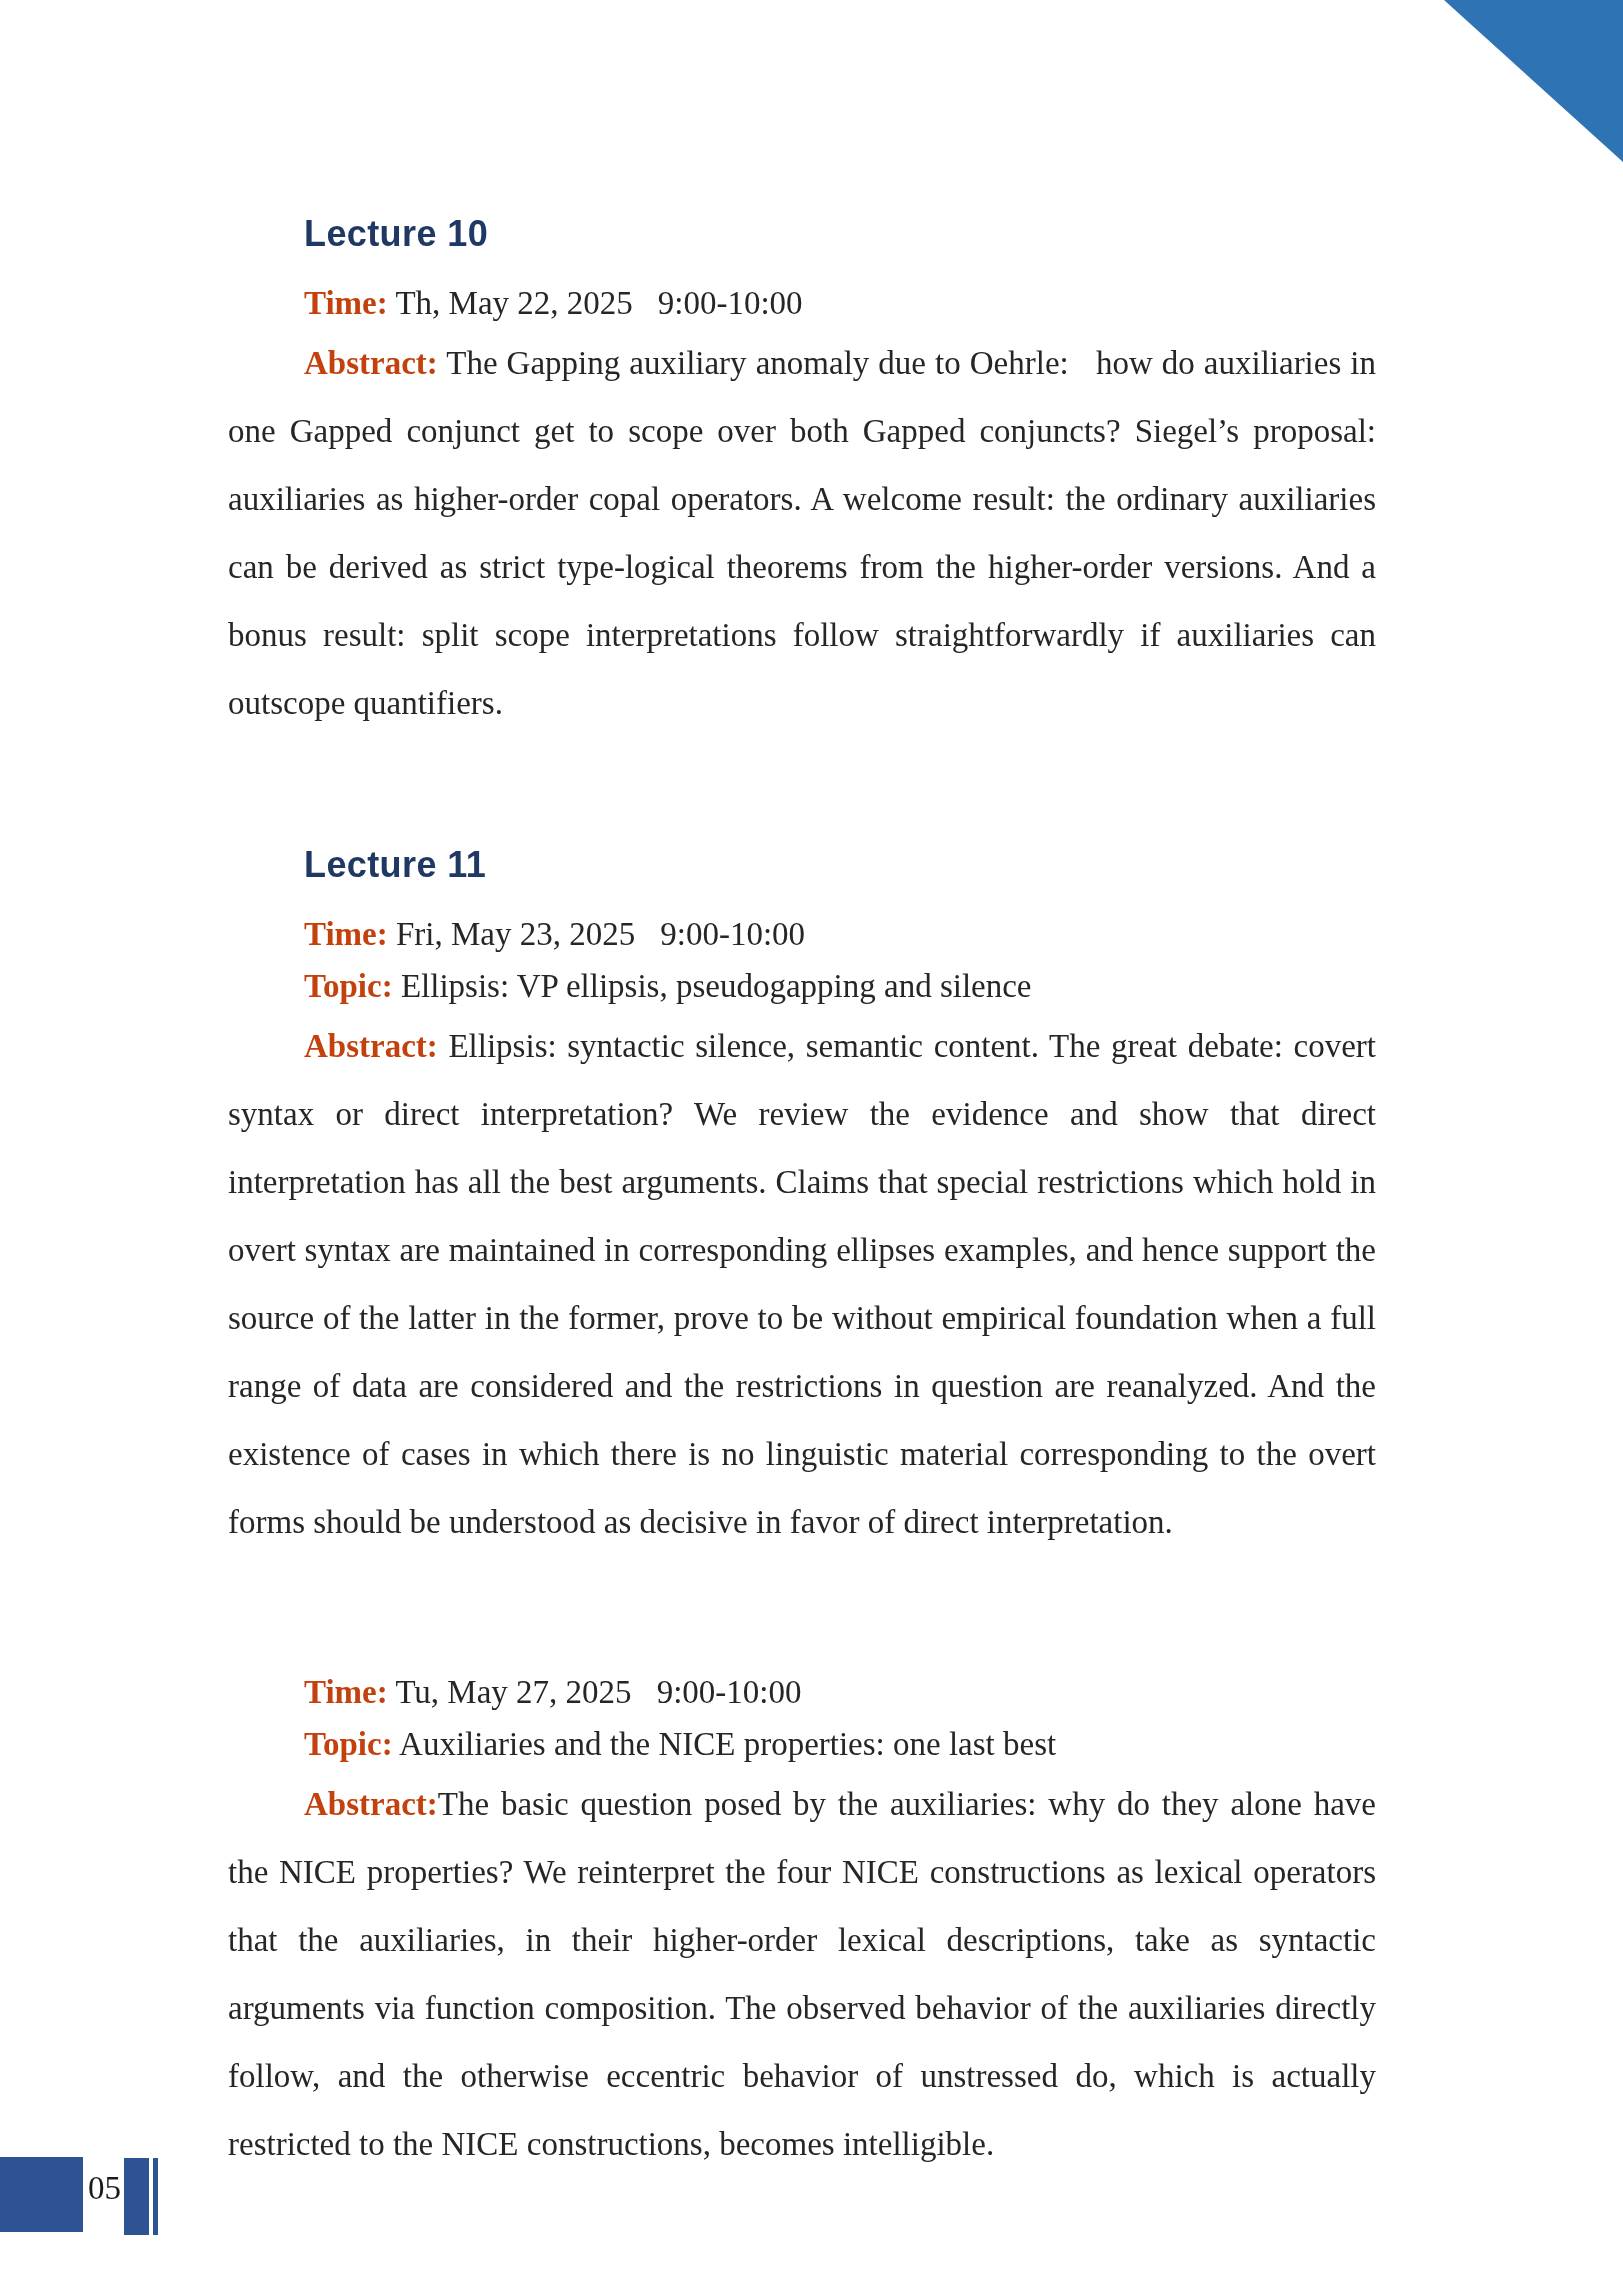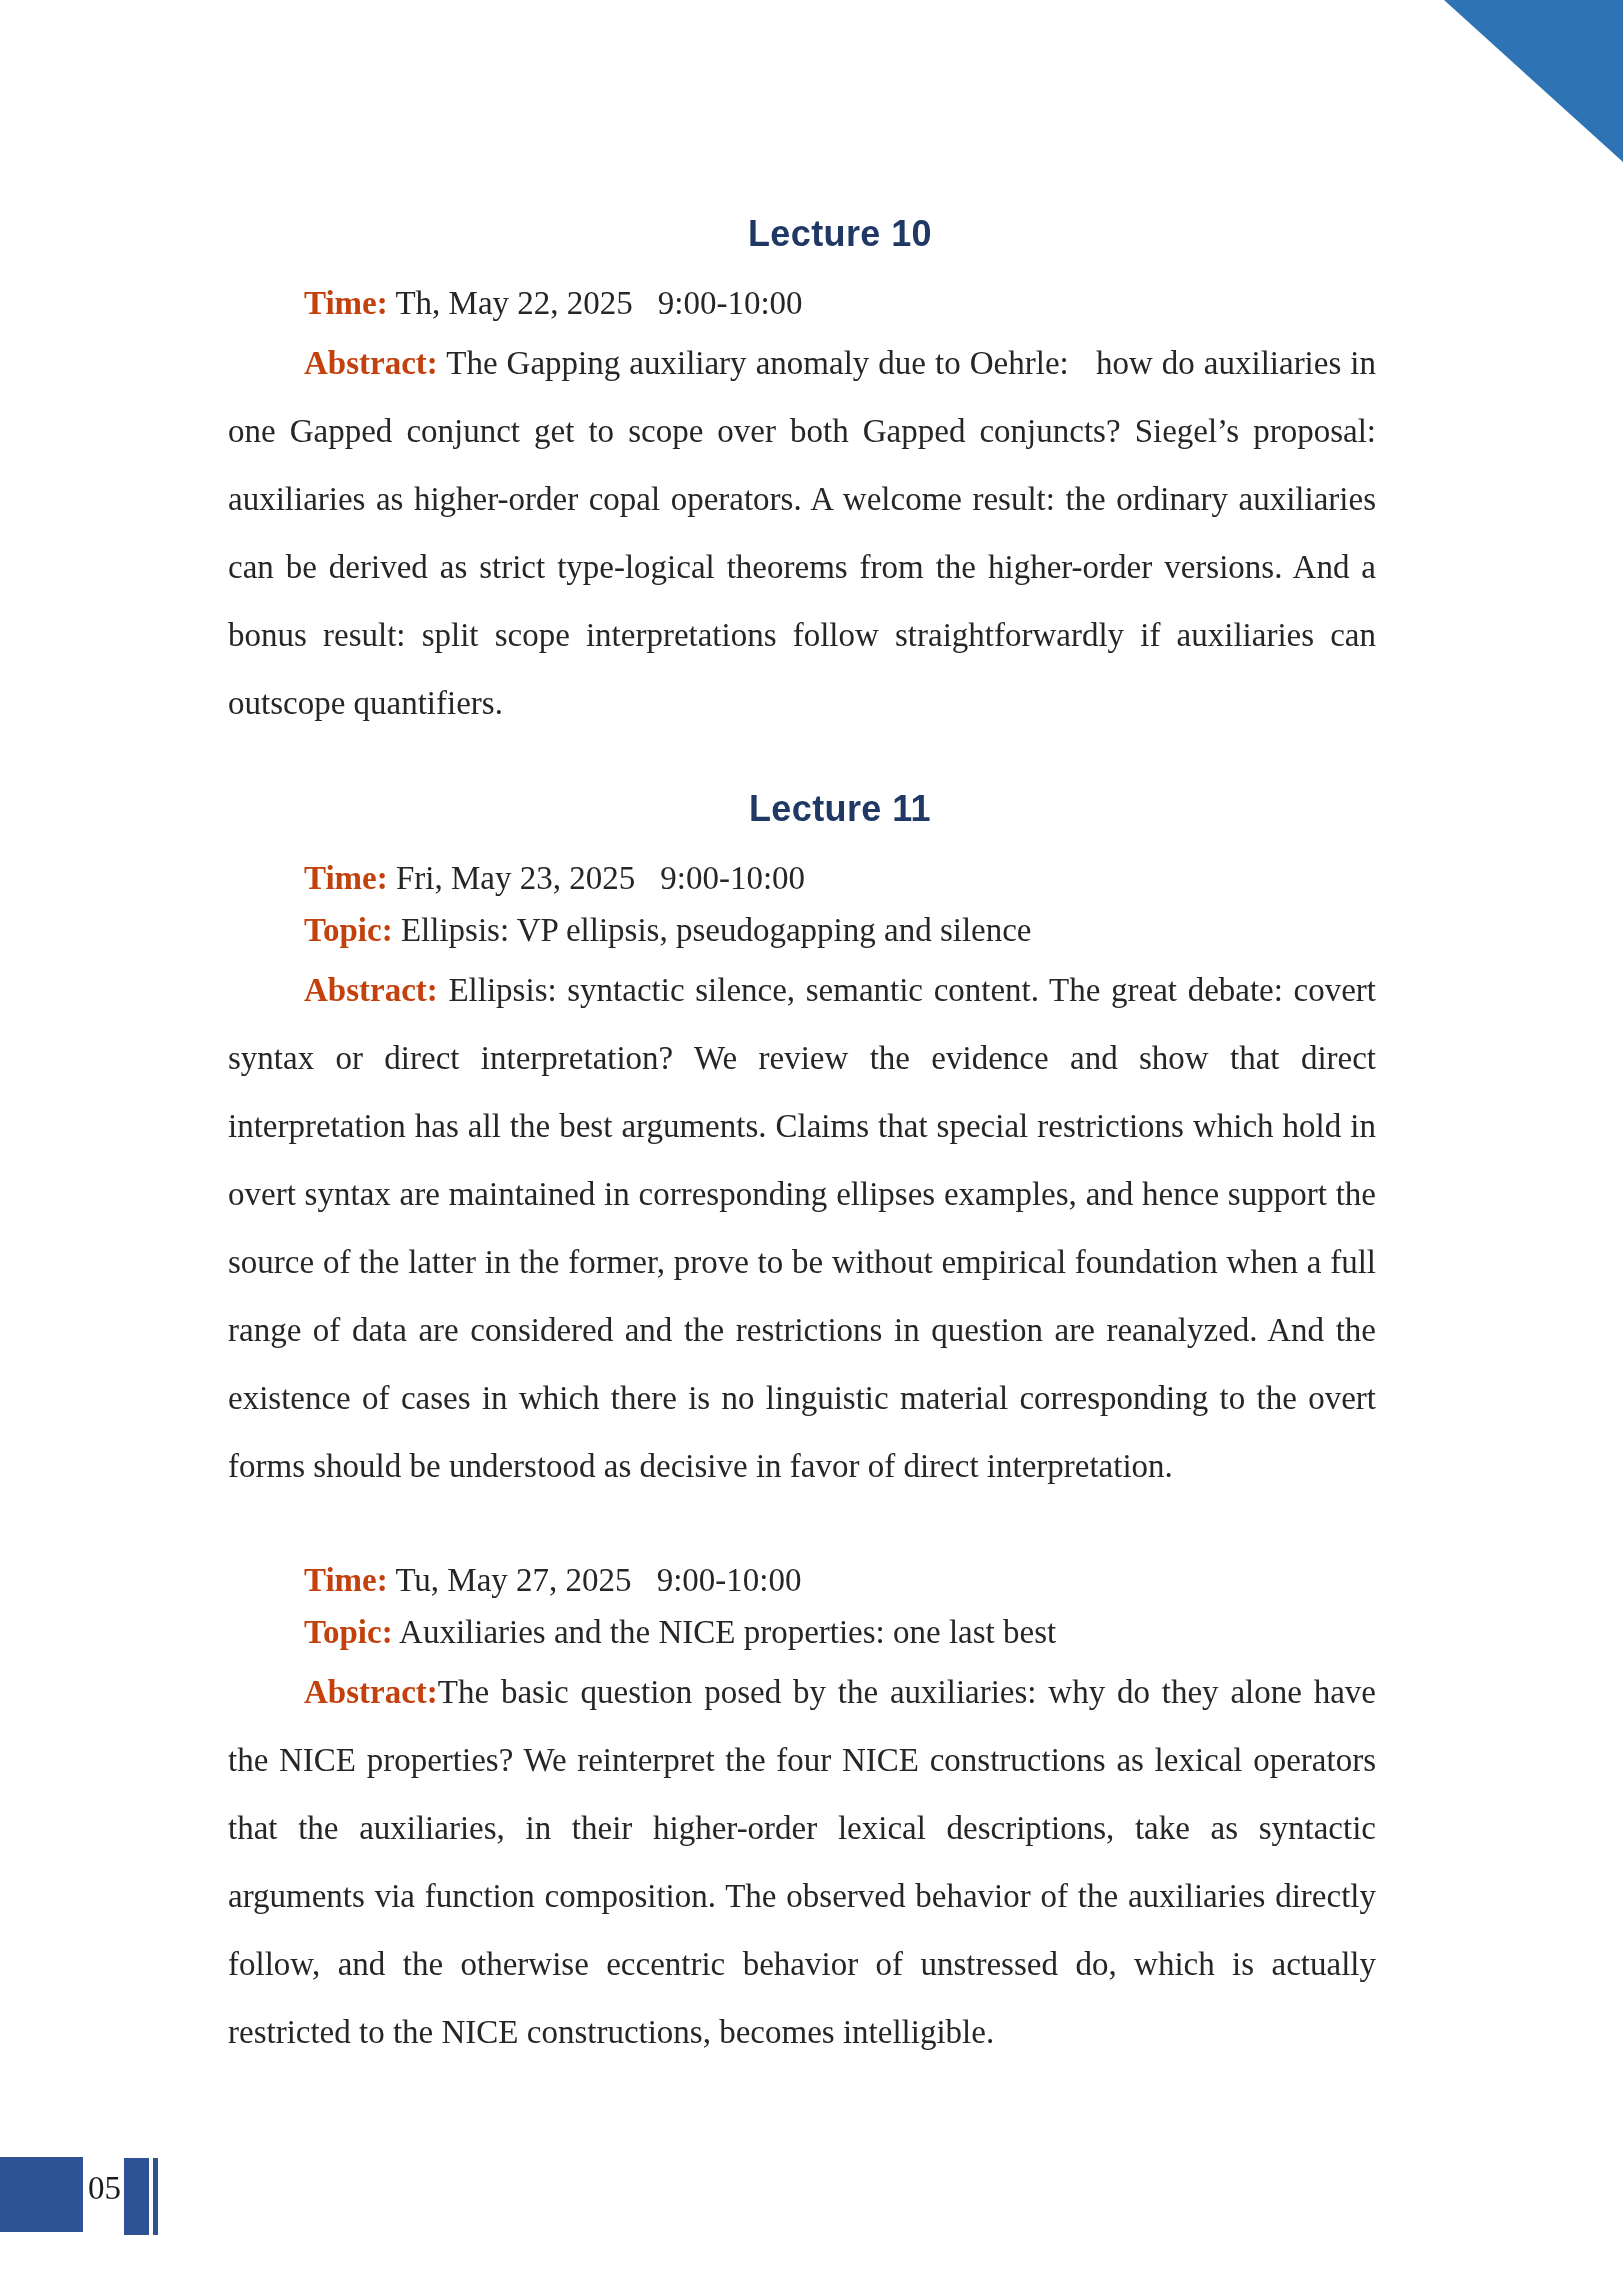--- a/index.html
+++ b/index.html
@@ -17,30 +17,29 @@
     width: 179px; height: 162px;
     background: #2E74B5;
     clip-path: polygon(0 0, 100% 0, 100% 100%);
   }
   .content {
     margin-left: 228px;
     width: 1148px;
     padding-top: 216px;
   }
   section.lecture { margin: 0; }
-  section.lecture + section.lecture { margin-top: 54px; }
+  section.lecture + section.lecture { margin-top: 110px; }
   h2.lecture-title {
     font-family: "Liberation Sans", sans-serif;
     font-weight: bold;
     font-size: 36px;
     line-height: 1;
     color: #1F3864;
     margin: 0 0 25px 76px;
     letter-spacing: 0.4px;
-    text-align: center;
   }
   p.meta {
     margin: 0;
     font-size: 33px;
     line-height: 52px;
     color: #262626;
     text-indent: 76px;
     white-space: nowrap;
   }
   p.meta b, p.abstract b { font-weight: bold; color: #c2410c; }

